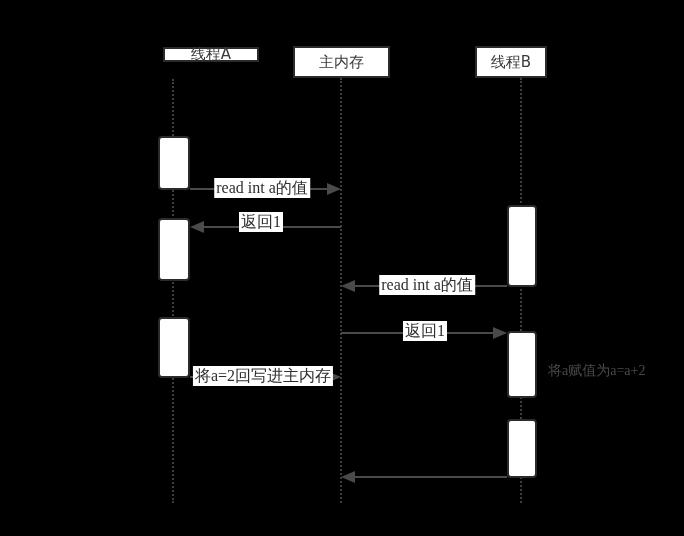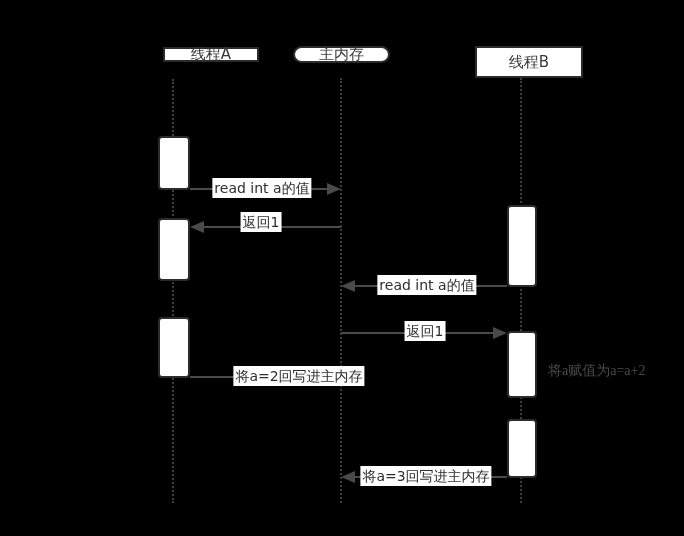--- a/index.html
+++ b/index.html
@@ -54,24 +54,25 @@
   .arrowhead.left{
     border-top:6px solid transparent;
     border-bottom:6px solid transparent;
     border-right:14px solid var(--line);
   }
   .msg-label{
     position:absolute;
     transform:translateX(-50%);
     background:var(--box-fill);
     color:var(--label-text);
-    font-size:14px;
+    font-size:16px;
     line-height:20px;
     padding:0 2px;
     white-space:nowrap;
+    font-family:Liberation Serif, serif;
   }
   .annotation{
     position:absolute;
     color:var(--annotation-text);
     font-size:14px;
     white-space:nowrap;
   }
   .annotation.right-aligned{transform:translateX(-100%);}
 </style>
 </head>
@@ -79,24 +80,24 @@
 
 <div class="stage">
 
   <div class="lifeline" style="left:172px;top:79px;height:424px;"></div>
   <div class="lifeline" style="left:340px;top:78px;height:425px;"></div>
   <div class="lifeline" style="left:520px;top:78px;height:425px;"></div>
 
   <div class="participant" style="left:126px;top:47px;width:96px;height:15px;margin-left:37px;">
     <span>线程A</span>
   </div>
-  <div class="participant" style="left:293px;top:46px;width:97px;height:17px;border-radius:10px;">
+  <div class="participant" style="left:293px;top:46px;width:97px;height:32px;">
     <span>主内存</span>
   </div>
-  <div class="participant" style="left:475px;top:46px;width:108px;height:32px;">
+  <div class="participant" style="left:475px;top:46px;width:72px;height:32px;">
     <span>线程B</span>
   </div>
 
   <div class="activation" style="left:158px;top:136px;width:32px;height:54px;"></div>
   <div class="activation" style="left:158px;top:218px;width:32px;height:63px;"></div>
   <div class="activation" style="left:158px;top:317px;width:32px;height:61px;"></div>
 
   <div class="activation" style="left:507px;top:205px;width:30px;height:82px;"></div>
   <div class="activation" style="left:507px;top:331px;width:30px;height:67px;"></div>
   <div class="activation" style="left:507px;top:419px;width:30px;height:59px;"></div>
@@ -112,21 +113,20 @@
   <div class="msg-line" style="left:354px;top:285px;width:153px;"></div>
   <div class="arrowhead left" style="left:341px;top:280px;"></div>
   <div class="msg-label" style="left:427px;top:275px;">read int a的值</div>
 
   <div class="msg-line" style="left:341px;top:332px;width:153px;"></div>
   <div class="arrowhead right" style="left:493px;top:327px;"></div>
   <div class="msg-label" style="left:425px;top:321px;">返回1</div>
 
   <div class="msg-line" style="left:190px;top:376px;width:138px;"></div>
   <div class="arrowhead right" style="left:327px;top:371px;"></div>
-  <div class="msg-label" style="left:263px;top:366px;margin-left:36px;">将a=2回写进主内存</div>
+  <div class="msg-label" style="left:263px;top:366px;">将a=2回写进主内存</div>
 
   <div class="msg-line" style="left:354px;top:476px;width:153px;"></div>
   <div class="arrowhead left" style="left:341px;top:471px;"></div>
-  <div class="msg-label" style="left:426px;top:466px;">将a=3回写进主内存</div>
 
   <div class="annotation" style="left:548px;top:362px;font-family:Liberation Serif, serif;">将a赋值为a=a+2</div>
 
 </div>
 
 </body></html>

